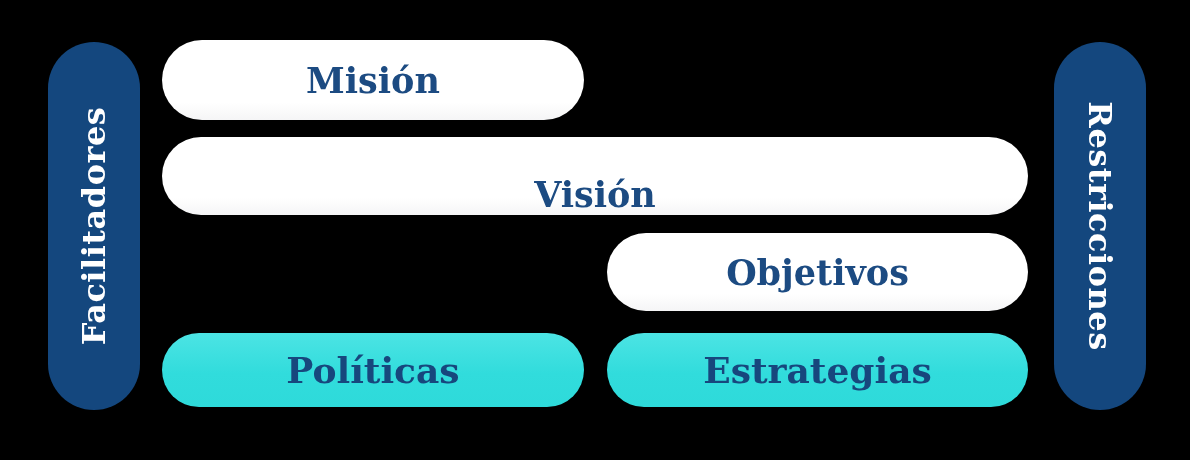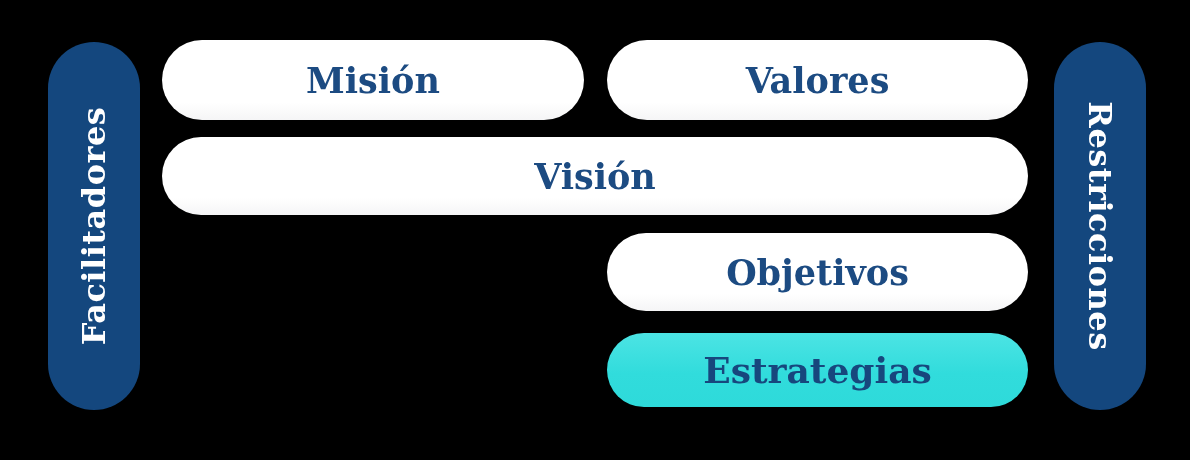--- a/index.html
+++ b/index.html
@@ -52,21 +52,21 @@
     background: linear-gradient(180deg, #ffffff 0%, #ffffff 78%, #f5f5f6 100%);
   }
   .pill.cyan {
     background: linear-gradient(180deg, #4ce4e4 0%, #31dcdc 55%, #2edada 100%);
     color: #17477d;
     font-weight: 700;
     font-size: 36px;
   }
   .p-mision      { left: 162px; top: 40px;  width: 422px; height: 80px; border-radius: 40px; }
   .p-valores     { left: 607px; top: 40px;  width: 421px; height: 80px; border-radius: 40px; }
-  .p-vision      { left: 162px; top: 137px; width: 866px; height: 78px; border-radius: 39px; }
+  .p-vision      { left: 162px; top: 137px; width: 866px; height: 78px; border-radius: 39px; align-items: flex-end; }
   .p-metas       { left: 162px; top: 233px; width: 422px; height: 78px; border-radius: 39px; }
   .p-objetivos   { left: 607px; top: 233px; width: 421px; height: 78px; border-radius: 39px; }
   .p-politicas   { left: 162px; top: 333px; width: 422px; height: 74px; border-radius: 37px; }
   .p-estrategias { left: 607px; top: 333px; width: 421px; height: 74px; border-radius: 37px; justify-content: center; }
 </style>
 </head>
 <body>
 
 <div class="canvas">
 
@@ -75,31 +75,31 @@
   </div>
 
   <div class="rail rail-right">
     <span class="rail-label">Restricciones</span>
   </div>
 
   <div class="pill white p-mision">
     <span>Misión</span>
   </div>
 
-  <div class="pill white p-valores">
-    <span>Valores</span>
-  </div>
 
   <div class="pill white p-vision">
     <span>Visión</span>
   </div>
 
 
   <div class="pill white p-objetivos">
     <span>Objetivos</span>
   </div>
 
+  <div class="pill cyan p-politicas">
+    <span>Políticas</span>
+  </div>
 
   <div class="pill cyan p-estrategias">
     <span>Estrategias</span>
   </div>
 
 </div>
 
 </body></html>

